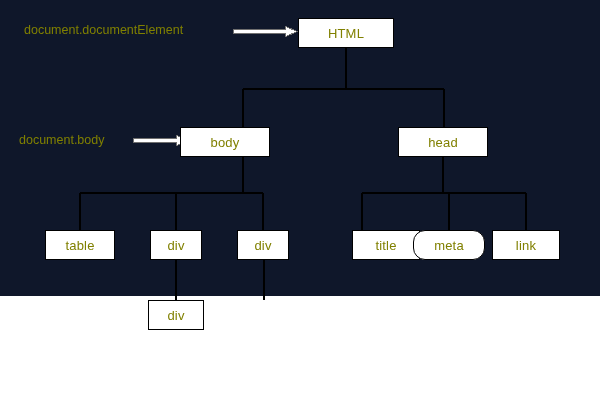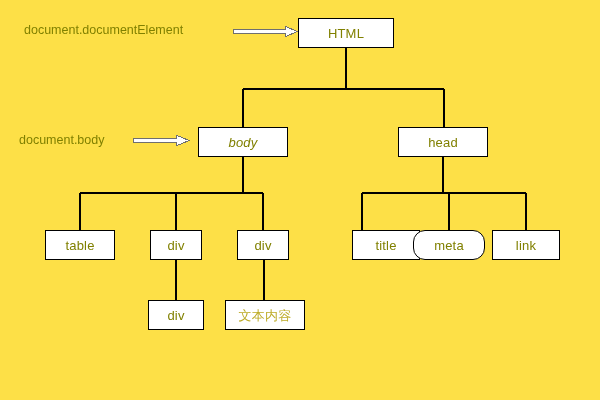--- a/index.html
+++ b/index.html
@@ -9,22 +9,22 @@
   }
   body {
     width: 600px;
     height: 400px;
     overflow: hidden;
     font-family: "Liberation Sans", "DejaVu Sans", sans-serif;
   }
   #canvas {
     position: relative;
     width: 600px;
-    height: 400px;
-    background: #fde047;
+    height: 296px;
+    background: #0f172a;
   }
   #edges {
     position: absolute;
     left: 0;
     top: 0;
     width: 600px;
     height: 400px;
     pointer-events: none;
   }
   .node {
@@ -101,21 +101,21 @@
   </svg>
 
   <div class="annotation" style="left:24px; top:24px;">document.documentElement</div>
 
   <div class="annotation" style="left:19px; top:134px;">document.body</div>
 
   <div class="node" style="left:298px; top:18px; width:96px; height:30px;">
     <span>HTML</span>
   </div>
 
-  <div class="node" style="left:198px; top:127px; width:90px; height:30px;font-style:italic;">
+  <div class="node" style="left:180px; top:127px; width:90px; height:30px;">
     <span>body</span>
   </div>
 
   <div class="node" style="left:398px; top:127px; width:90px; height:30px;">
     <span>head</span>
   </div>
 
   <div class="node" style="left:45px; top:230px; width:70px; height:30px;text-align:center;">
     <span>table</span>
   </div>
@@ -137,17 +137,14 @@
   </div>
 
   <div class="node" style="left:492px; top:230px; width:68px; height:30px;">
     <span>link</span>
   </div>
 
   <div class="node" style="left:148px; top:300px; width:56px; height:30px;">
     <span>div</span>
   </div>
 
-  <div class="node text-node" style="left:225px; top:300px; width:80px; height:30px;">
-    <span>文本内容</span>
-  </div>
 
 </div>
 
 </body></html>

